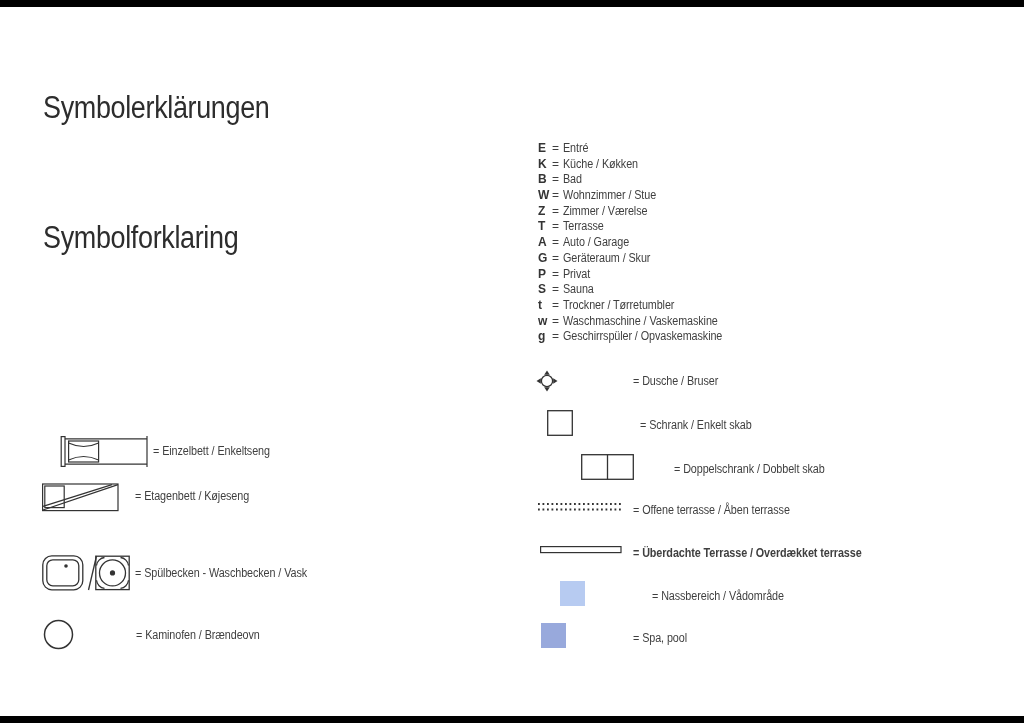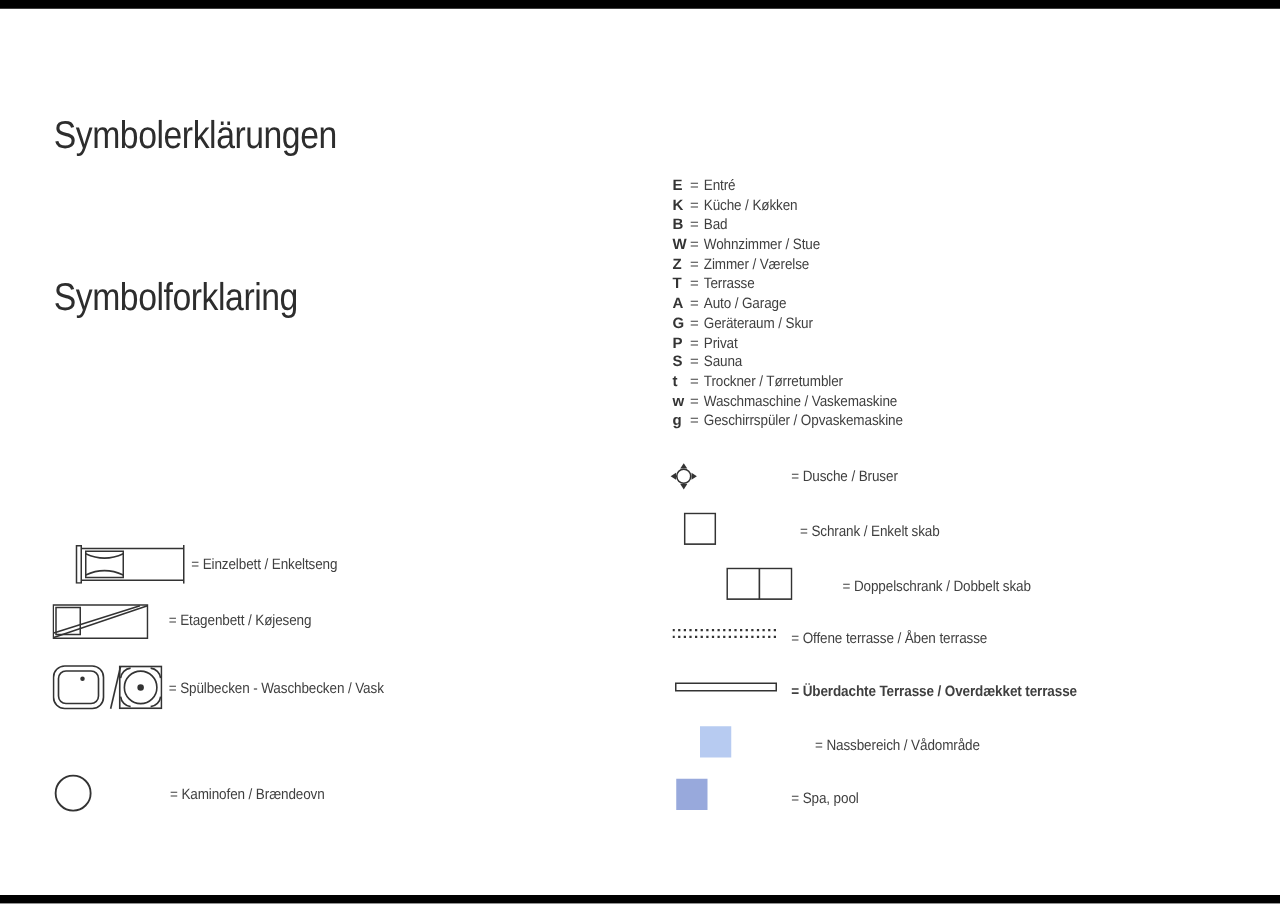--- a/index.html
+++ b/index.html
@@ -146,21 +146,21 @@
       <g stroke="#333333" stroke-width="1.2" fill="none">
         <rect x="0.6" y="4" width="75.4" height="26.6"></rect>
         <rect x="2.8" y="6" width="19.4" height="21.6"></rect>
         <line x1="1" y1="30" x2="76" y2="4.6"></line>
         <line x1="1" y1="26.4" x2="70" y2="4.6"></line>
       </g>
     </svg>
     <span class="legend-label" style="top:9px;">= Etagenbett / Køjeseng</span>
   </div>
 
-  <div class="legend-row left" style="left:42px; top:530px;">
+  <div class="legend-row left" style="left:42px; top:553px;">
     <svg width="88" height="40" viewBox="0 0 88 40">
       <g stroke="#333333" stroke-width="1.3" fill="none">
         <rect x="0.8" y="2.8" width="40" height="34" rx="9"></rect>
         <rect x="4.8" y="6.8" width="32" height="26" rx="6"></rect>
         <circle cx="24" cy="13" r="1.8" fill="#333333" stroke="none"></circle>
         <line x1="46.5" y1="37" x2="54.5" y2="3"></line>
         <rect x="58.8" y="3.2" width="33.4" height="33.4" transform="translate(-5 0)"></rect>
         <circle cx="70.5" cy="19.9" r="13"></circle>
         <path d="M54.5,12.5 A9,9 0 0 1 62.5,4.5"></path>
         <path d="M78.5,4.5 A9,9 0 0 1 86.5,12.5"></path>

